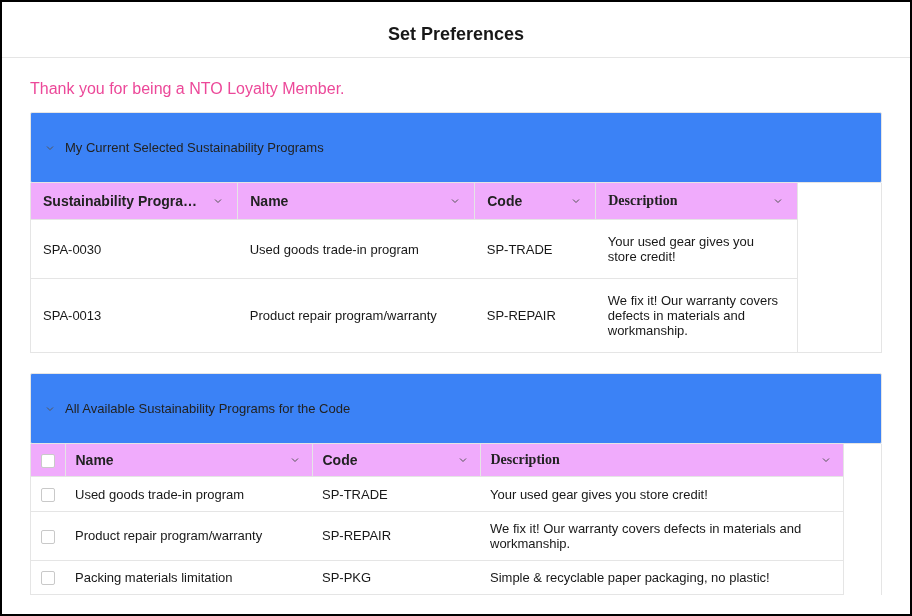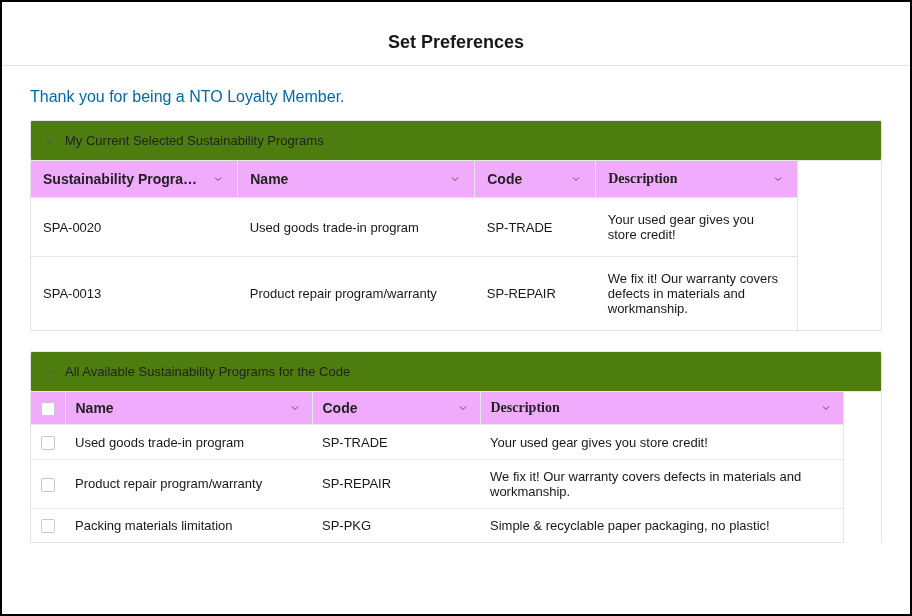--- a/index.html
+++ b/index.html
@@ -1,22 +1,22 @@
 <!DOCTYPE html>
 <html><head>
 <meta charset="utf-8">
 <style>
 * { box-sizing: border-box; margin: 0; padding: 0; }
 body { font-family: -apple-system, BlinkMacSystemFont, "Segoe UI", Arial, sans-serif; font-size: 13px; color: #181818; background: #fff; width: 912px; height: 616px; overflow: hidden; border: 2px solid #000; }
-.header { text-align: center; padding: 30px 0 12px; border-bottom: 1px solid #e5e5e5; }
+.header { text-align: center; padding: 14px 0 12px; border-bottom: 1px solid #e5e5e5; margin-top: 8px; }
 .header h1 { font-size: 18px; font-weight: 600; }
 .content { padding: 22px 28px 12px 28px; }
-.thankyou { font-size: 16px; color: #0369a1; margin-bottom: 14px; }
+.thankyou { font-size: 16px; color: #ec4899; margin-bottom: 14px; }
 .section { margin-bottom: 20px; }
-.section-header { background: #4d7c0f; border: 1px solid #e5e5e5; padding: 12px 12px; display: flex; align-items: center; gap: 8px; border-radius: 2px; }
+.section-header { background: #3b82f6; border: 1px solid #e5e5e5; padding: 27px 12px; display: flex; align-items: center; gap: 8px; border-radius: 2px; }
 .section-header-title { font-size: 13px; color: #222; }
 .chev { width: 14px; height: 14px; display: inline-flex; align-items: center; justify-content: center; }
 .chev svg { width: 12px; height: 12px; stroke: #555; stroke-width: 2; fill: none; }
 table { border-collapse: collapse; width: 100%; table-layout: fixed; }
 .table1-wrap { display: flex; border-left: 1px solid #e5e5e5; border-right: 1px solid #e5e5e5; border-bottom: 1px solid #e5e5e5; }
 .table1-wrap table { border-right: 1px solid #e5e5e5; }
 .extra-col { width: 92px; background: #fff; }
 th { background: #f0abfc; text-align: left; font-weight: 600; font-size: 14px; color: #222; padding: 10px 12px; border-bottom: 1px solid #e5e5e5; border-right: 1px solid #e5e5e5; position: relative; }
 th:last-child { border-right: none; font-family: Liberation Serif, serif; }
 td { padding: 14px 12px; font-size: 13px; color: #181818; border-bottom: 1px solid #e5e5e5; vertical-align: middle; }
@@ -100,21 +100,21 @@
                     <svg viewBox="0 0 24 24">
                       <polyline points="6 9 12 15 18 9"></polyline>
                     </svg>
                   </span>
                 </div>
               </th>
           </tr>
         </thead>
         <tbody>
           <tr>
-            <td>SPA-0020</td>
+            <td>SPA-0030</td>
             <td>Used goods trade-in program</td>
             <td>SP-TRADE</td>
             <td>Your used gear gives you store credit!</td>
           </tr>
           <tr>
             <td>SPA-0013</td>
             <td>Product repair program/warranty</td>
             <td>SP-REPAIR</td>
             <td>We fix it! Our warranty covers defects in materials and workmanship.</td>
           </tr>

